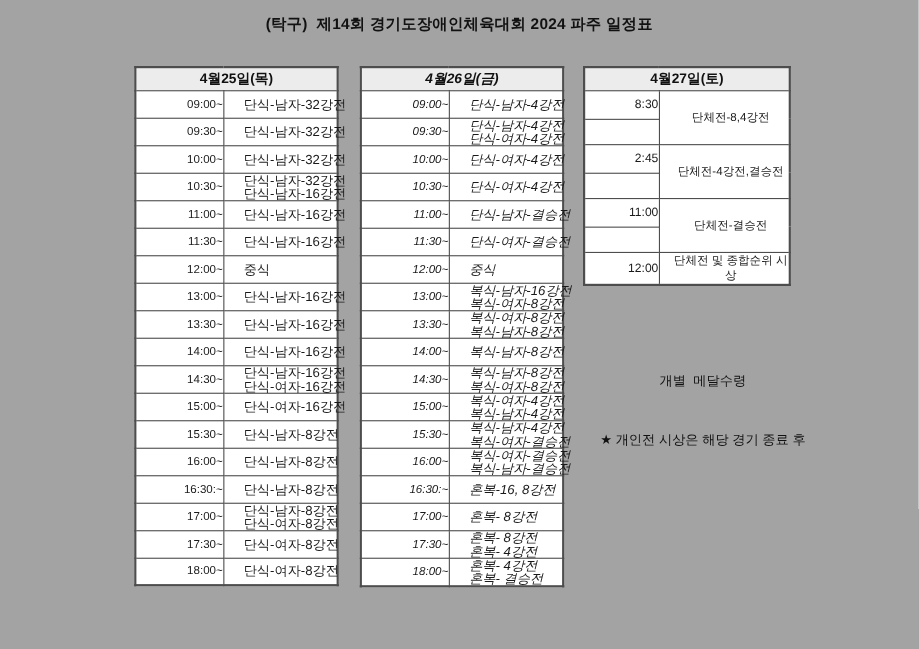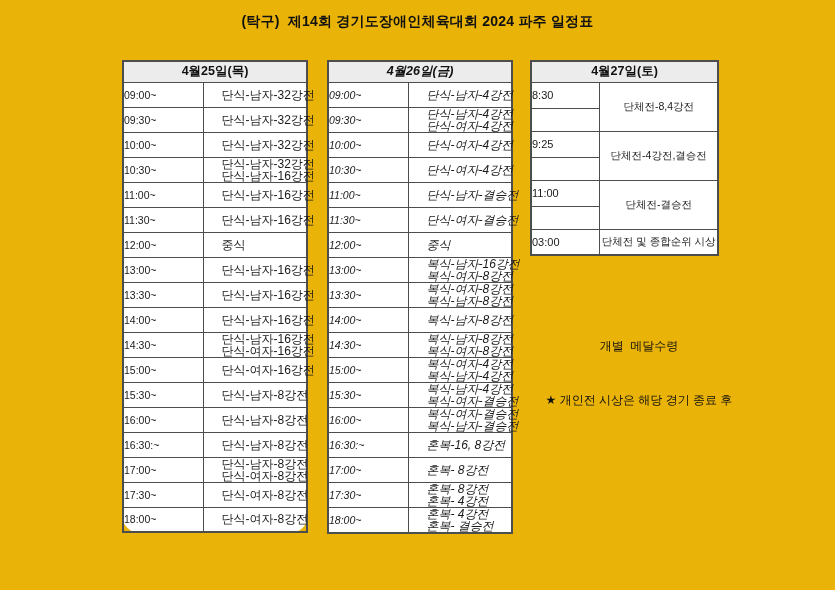--- a/index.html
+++ b/index.html
@@ -4,67 +4,67 @@
 <style>
   * { margin: 0; padding: 0; box-sizing: border-box; }
   html, body { background: #ffffff; }
   body {
     width: 835px; height: 590px;
     font-family: "Liberation Sans", "DejaVu Sans", sans-serif;
     color: #1a1a1a;
     position: relative;
     overflow: hidden;
   }
-  .page { position: absolute; inset: 0; background: #eab308; }
+  .page { position: absolute; inset: 0; background: #a3a3a3; }
 
   .title {
     position: absolute; top: 13px; left: 0; width: 100%;
     text-align: center; font-size: 14px; font-weight: bold;
     color: #111; white-space: pre; letter-spacing: 0.2px;
   }
   .subtitle {
     position: absolute; top: 39px; left: 135px;
     font-size: 11px; color: #111; white-space: pre;
   }
 
   table.sched {
     position: absolute; top: 60px;
     border-collapse: collapse; table-layout: fixed;
     border: 2px solid #4d4d4d;
     background: #ffffff;
   }
-  #table-apr25 { left: 122px; width: 184px; border-radius: 18px; }
+  #table-apr25 { left: 122px; width: 184px; }
   #table-apr26 { left: 327px; width: 184px; font-style: italic; }
   #table-apr27 { left: 530px; width: 187px; }
 
   table.sched th, table.sched td { border: 1px solid #4d4d4d; }
 
   th.day-header {
     background: #ececec; font-size: 12.5px; font-weight: bold;
     height: 21px; text-align: center; color: #111;
   }
   td.time {
-    text-align: left; font-size: 10.5px; height: 25px;
+    text-align: right; font-size: 10.5px; height: 25px;
     color: #1a1a1a; vertical-align: middle; white-space: pre;
   }
   td.event {
     font-size: 12px; padding-left: 18px; vertical-align: middle;
     color: #1a1a1a;
   }
   td.event div { line-height: 12px; white-space: pre; }
 
   
   col.c-time { width: 80px; }
   col.c-event { width: 104px; }
   
   col.c3-time { width: 68px; }
   col.c3-event { width: 119px; }
   #table-apr27 td.time { height: 26px; font-size: 11px; }
   #table-apr27 td.t3empty { height: 23px; }
-  #table-apr27 td.event { text-align: center; padding-left: 1px; font-size: 10.5px; }
+  #table-apr27 td.event { text-align: center; padding-left: 12px; font-size: 10.5px; }
 
   .medal-note {
     position: absolute; left: 524px; top: 301px; width: 230px;
     text-align: center; font-size: 12px; line-height: 18px;
     color: #111; white-space: pre;
   }
 </style>
 </head>
 <body>
 
@@ -340,35 +340,35 @@
     </thead>
     <tbody>
         <tr>
           <td class="time">8:30</td>
           <td class="event" rowspan="2">단체전-8,4강전</td>
         </tr>
         <tr>
           <td class="time t3empty"></td>
         </tr>
         <tr>
-          <td class="time">9:25</td>
+          <td class="time">2:45</td>
           <td class="event" rowspan="2">단체전-4강전,결승전</td>
         </tr>
         <tr>
           <td class="time t3empty"></td>
         </tr>
         <tr>
           <td class="time">11:00</td>
           <td class="event" rowspan="2">단체전-결승전</td>
         </tr>
         <tr>
           <td class="time t3empty"></td>
         </tr>
         <tr>
-          <td class="time">03:00</td>
+          <td class="time">12:00</td>
           <td class="event">단체전 및 종합순위 시상</td>
         </tr>
       </tbody>
   </table>
 
   <div class="medal-note">
     <div>개별  메달수령</div>
     <div>★ 개인전 시상은 해당 경기 종료 후</div>
   </div>
 

